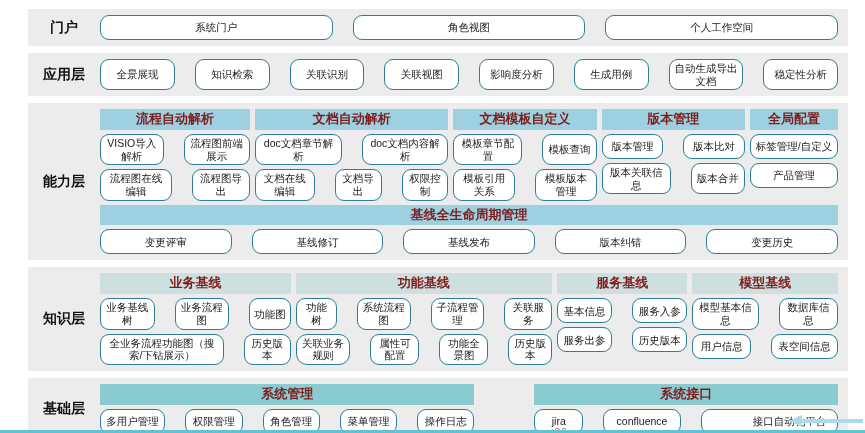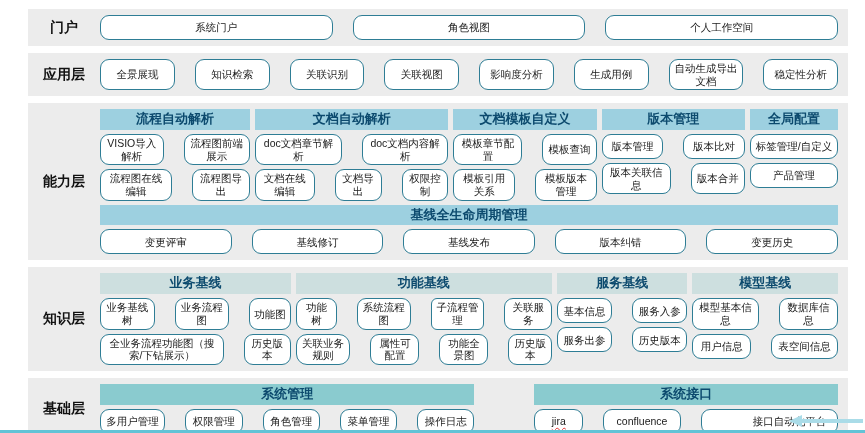--- a/index.html
+++ b/index.html
@@ -23,21 +23,21 @@
     width: 72px; flex: 0 0 72px;
     display: flex; align-items: center; justify-content: center;
     font-weight: bold; font-size: 14px; color: #111;
   }
   .content { flex: 1; min-width: 0; }
   .row { display: flex; gap: 20px; align-items: stretch; }
   .col { display: flex; flex-direction: column; gap: 4px; }
   .groups-row { display: flex; gap: 5px; align-items: stretch; }
   .group { display: flex; flex-direction: column; gap: 4px; min-width: 0; }
   .ghdr {
-    text-align: center; font-weight: bold; font-size: 13px; color: #0c4a6e;
+    text-align: center; font-weight: bold; font-size: 13px; color: #7f1d1d;
     padding: 3px 2px; line-height: 1.15;
   }
   .hdr-blue { background: var(--hdr-blue, #9dd0e0); }
   .hdr-pale { background: var(--hdr-pale, #cddfdf); }
   .hdr-teal { background: var(--hdr-teal, #8acbcf); }
   .btn {
     background: #ffffff;
     border: 1.5px solid var(--box-border, #2e7d95);
     border-radius: 9px;
     min-height: 25px;
@@ -187,21 +187,21 @@
         <div class="row">
             <div class="btn" style="flex-grow: 37;">全业务流程功能图（搜索/下钻展示）</div>
             <div class="btn" style="flex-grow: 12;">历史版本</div>
           </div>
       </div>
       <div class="group gk1">
         <div class="ghdr hdr-pale">功能基线</div>
         <div class="row">
             <div class="btn" style="flex-grow: 10;">功能树</div>
             <div class="btn" style="flex-grow: 14;">系统流程图</div>
-            <div class="btn" style="flex-grow: 14; border-radius: 6px;">子流程管理</div>
+            <div class="btn" style="flex-grow: 14;">子流程管理</div>
             <div class="btn" style="flex-grow: 12;">关联服务</div>
           </div>
         <div class="row">
             <div class="btn" style="flex-grow: 16; border-radius: 11px;">关联业务规则</div>
             <div class="btn" style="flex-grow: 14;">属性可配置</div>
             <div class="btn" style="flex-grow: 14;">功能全景图</div>
             <div class="btn" style="flex-grow: 12;">历史版本</div>
           </div>
       </div>
       <div class="group gk2">

